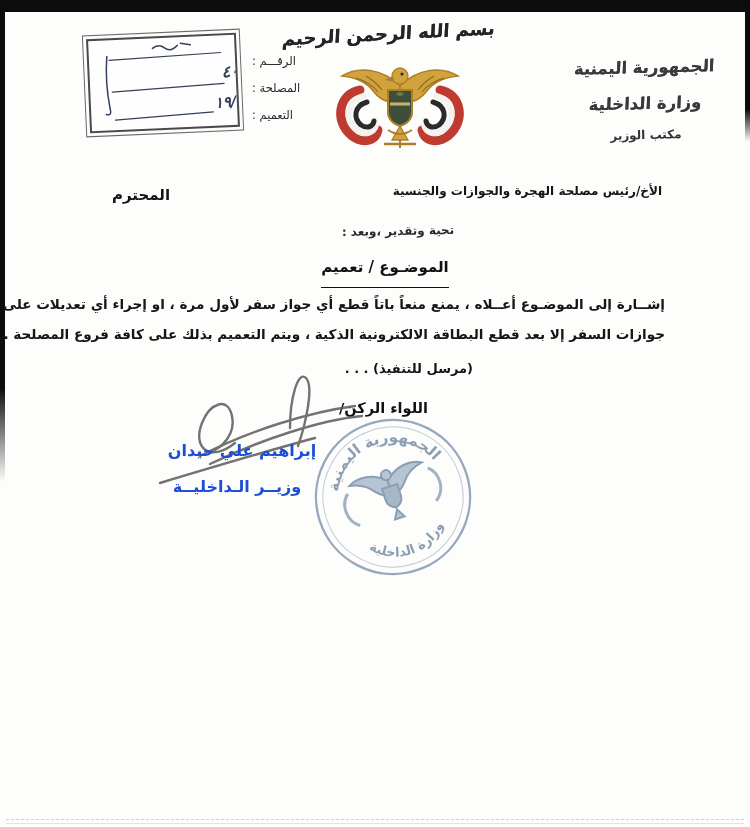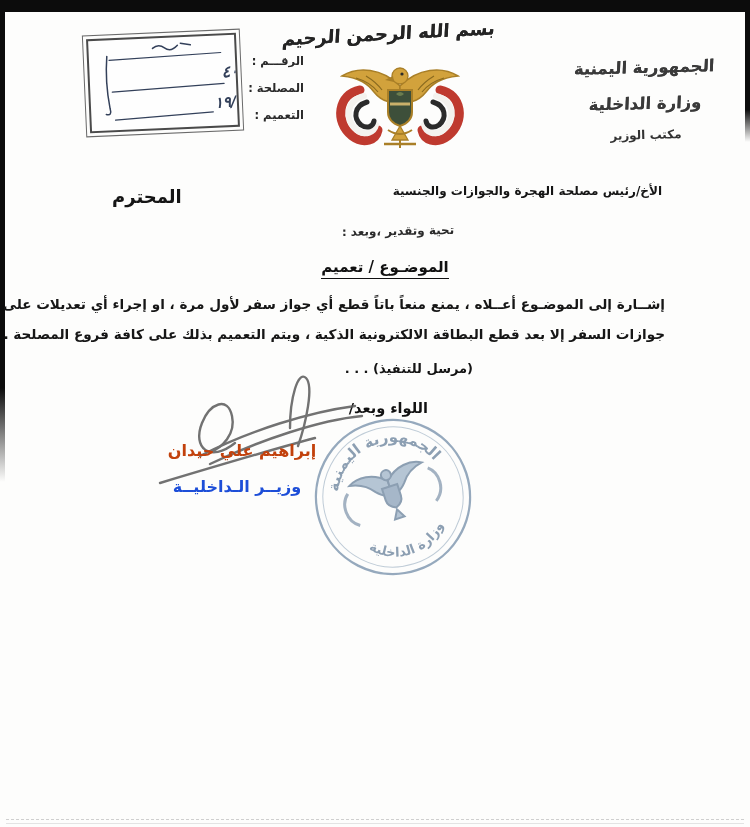--- a/index.html
+++ b/index.html
@@ -22,53 +22,53 @@
   .ref-box{
     left:88px;top:36px;width:146px;height:90px;
     border:2px solid #4a4a4a;
     outline:1px solid #6a6a6a;
     outline-offset:3px;
     transform:rotate(-2.5deg);
     background:rgba(255,255,255,.6);
   }
   .ref-labels{
     left:252px;top:48px;width:52px;
-    font-size:11.5px;font-weight:bold;color:#2a2a2a;
-    text-align:right;line-height:27px;white-space:nowrap;
+    font-size:11.5px;font-weight:normal;color:#2a2a2a;
+    text-align:left;line-height:27px;white-space:nowrap;
   }
   
   .bismillah{
     left:315px;top:22px;width:180px;
     text-align:center;font-size:18px;font-weight:bold;color:#242424;
     transform:rotate(-3deg) skewX(-6deg);
     text-shadow:0 0 .5px #333;
     white-space:nowrap;
   }
   .gov-block{left:550px;top:50px;width:190px;text-align:center;transform:rotate(-1.5deg);}
   .gov-line1,.gov-line2{
     font-size:16.5px;font-weight:bold;color:#3a3a3a;
     text-shadow:0 0 .6px #4a4a4a;line-height:36px;white-space:nowrap;
     transform:skewX(-4deg);
   }
   .gov-line3{font-size:12px;font-weight:bold;color:#333;line-height:26px;}
   
   .addressee{right:88px;top:184px;font-size:12px;font-weight:bold;white-space:nowrap;color:#151515;}
-  .honorific{left:112px;top:186px;font-size:18px;font-weight:bold;color:#151515;}
+  .honorific{left:112px;top:186px;font-size:15px;font-weight:bold;color:#151515;}
   .greeting{left:328px;top:224px;width:140px;text-align:center;font-size:12px;font-weight:bold;color:#2b2b2b;transform:rotate(-1deg);white-space:nowrap;}
   .subject-wrap{left:290px;top:257px;width:190px;text-align:center;}
   .subject{
     display:inline-block;font-size:15px;font-weight:bold;color:#101010;
-    border-bottom:1.6px solid #101010;padding-bottom:2px;white-space:nowrap;
+    border-bottom:1.6px solid #101010;padding-bottom:11px;white-space:nowrap;
   }
   .body-text{left:90px;top:289px;width:575px;font-weight:bold;color:#161616;}
   .body-line{font-size:13.6px;line-height:30px;text-align:right;white-space:nowrap;}
   .dispatch{left:318px;top:361px;width:155px;text-align:right;font-size:13px;font-weight:bold;color:#141414;white-space:nowrap;}
   
   .rank{left:308px;top:400px;width:120px;font-size:14.5px;font-weight:bold;white-space:nowrap;color:#111;}
-  .sig-name{left:152px;top:441px;width:180px;text-align:center;font-size:16px;font-weight:bold;color:#c2410c;white-space:nowrap;}
+  .sig-name{left:152px;top:441px;width:180px;text-align:center;font-size:16px;font-weight:bold;color:#1d4ed8;white-space:nowrap;}
   .sig-title{left:152px;top:477px;width:170px;text-align:center;font-size:16px;font-weight:bold;color:#1d4ed8;white-space:nowrap;letter-spacing:1px;}
   .sig-svg{left:140px;top:368px;}
   .stamp-svg{left:303px;top:410px;opacity:.9;}
 </style>
 </head>
 <body>
 
 <div class="page">
 
   <div class="abs band-top"></div>
@@ -152,21 +152,21 @@
     <span class="subject">الموضـوع / تعميم</span>
   </div>
 
   <div class="abs body-text">
     <div class="body-line">إشــارة إلى الموضـوع أعــلاه ، يمنع منعاً باتاً قطع أي جواز سفر لأول مرة ، او إجراء أي تعديلات على</div>
     <div class="body-line">جوازات السفر إلا بعد قطع البطاقة الالكترونية الذكية ، ويتم التعميم بذلك على كافة فروع المصلحة .</div>
   </div>
 
   <div class="abs dispatch">(مرسل للتنفيذ) . . .</div>
 
-  <div class="abs rank">اللواء وبعد/</div>
+  <div class="abs rank">اللواء الركن/</div>
 
   <div class="abs sig-svg">
     <svg width="250" height="120" viewBox="0 0 250 120">
       <g stroke="#5a5a5a" stroke-width="2.4" fill="none" stroke-linecap="round" opacity="0.85">
         <path d="M95,75 C70,95 52,80 62,55 C70,35 88,28 92,48 C96,66 82,80 70,84"></path>
         <path d="M150,60 C150,30 158,2 166,10 C174,18 166,55 158,78"></path>
         <path d="M60,88 C110,62 170,44 215,38"></path>
         <path d="M70,96 C120,72 180,52 222,48"></path>
         <path d="M20,115 C70,100 130,82 175,70"></path>
       </g>

